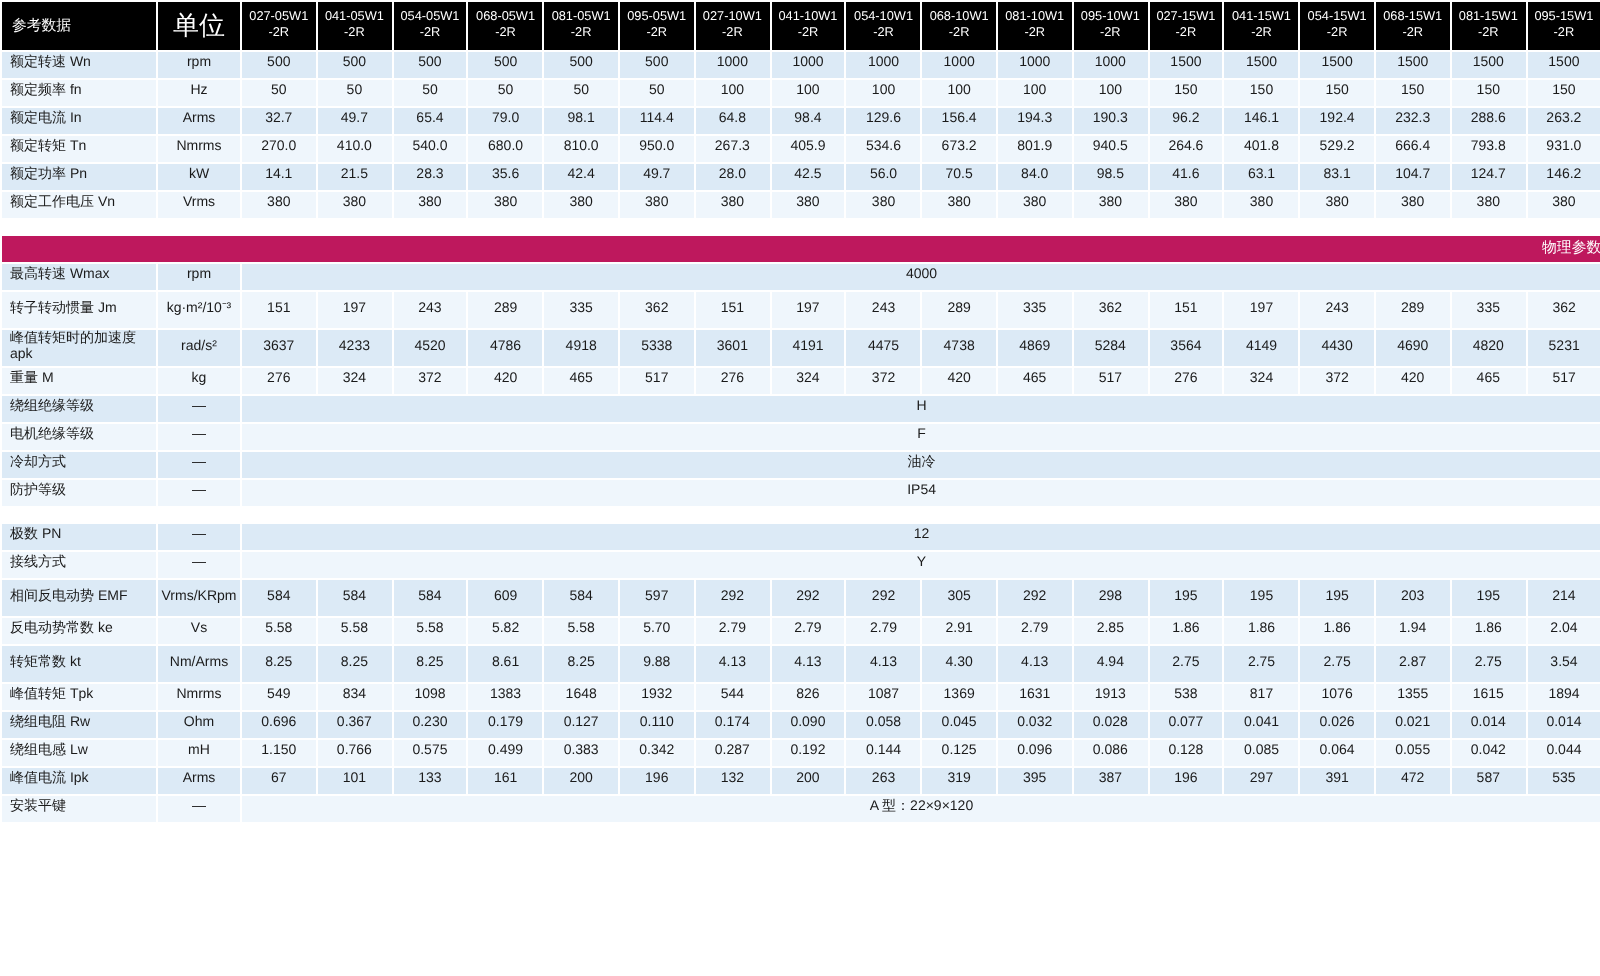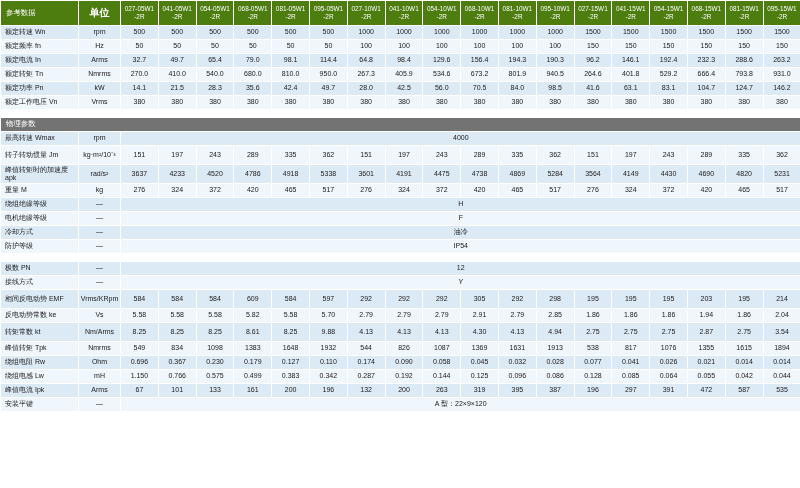--- a/index.html
+++ b/index.html
@@ -34,41 +34,40 @@
     padding-left: 4px !important;
   }
   .c-unit {
     width: 42px;
   }
   .c-data {
     width: 42px;
   }
   
   tr.modelhead td {
-    background: #4d7c0f;
+    background: #000000;
     color: #ffffff;
     font-size: 6.4px;
     height: 24px;
     font-weight: normal;
     line-height: 1.25;
   }
   tr.modelhead td.c-label {
     text-align: left;
     font-size: 7.4px;
     padding-left: 5px !important;
   }
   tr.modelhead td.c-unit {
-    font-size: 10px;
-    font-weight: bold;
+    font-size: 13px;
   }
   
   tr.section td {
-    background: #737373;
+    background: #be185d;
     color: #ffffff;
-    text-align: left;
+    text-align: right;
     font-size: 7.4px;
     height: 13px;
     padding-left: 5px !important;
   }
   
   tr.r td {
     height: 13px;
     font-size: 7px;
   }
   tr.odd td {

